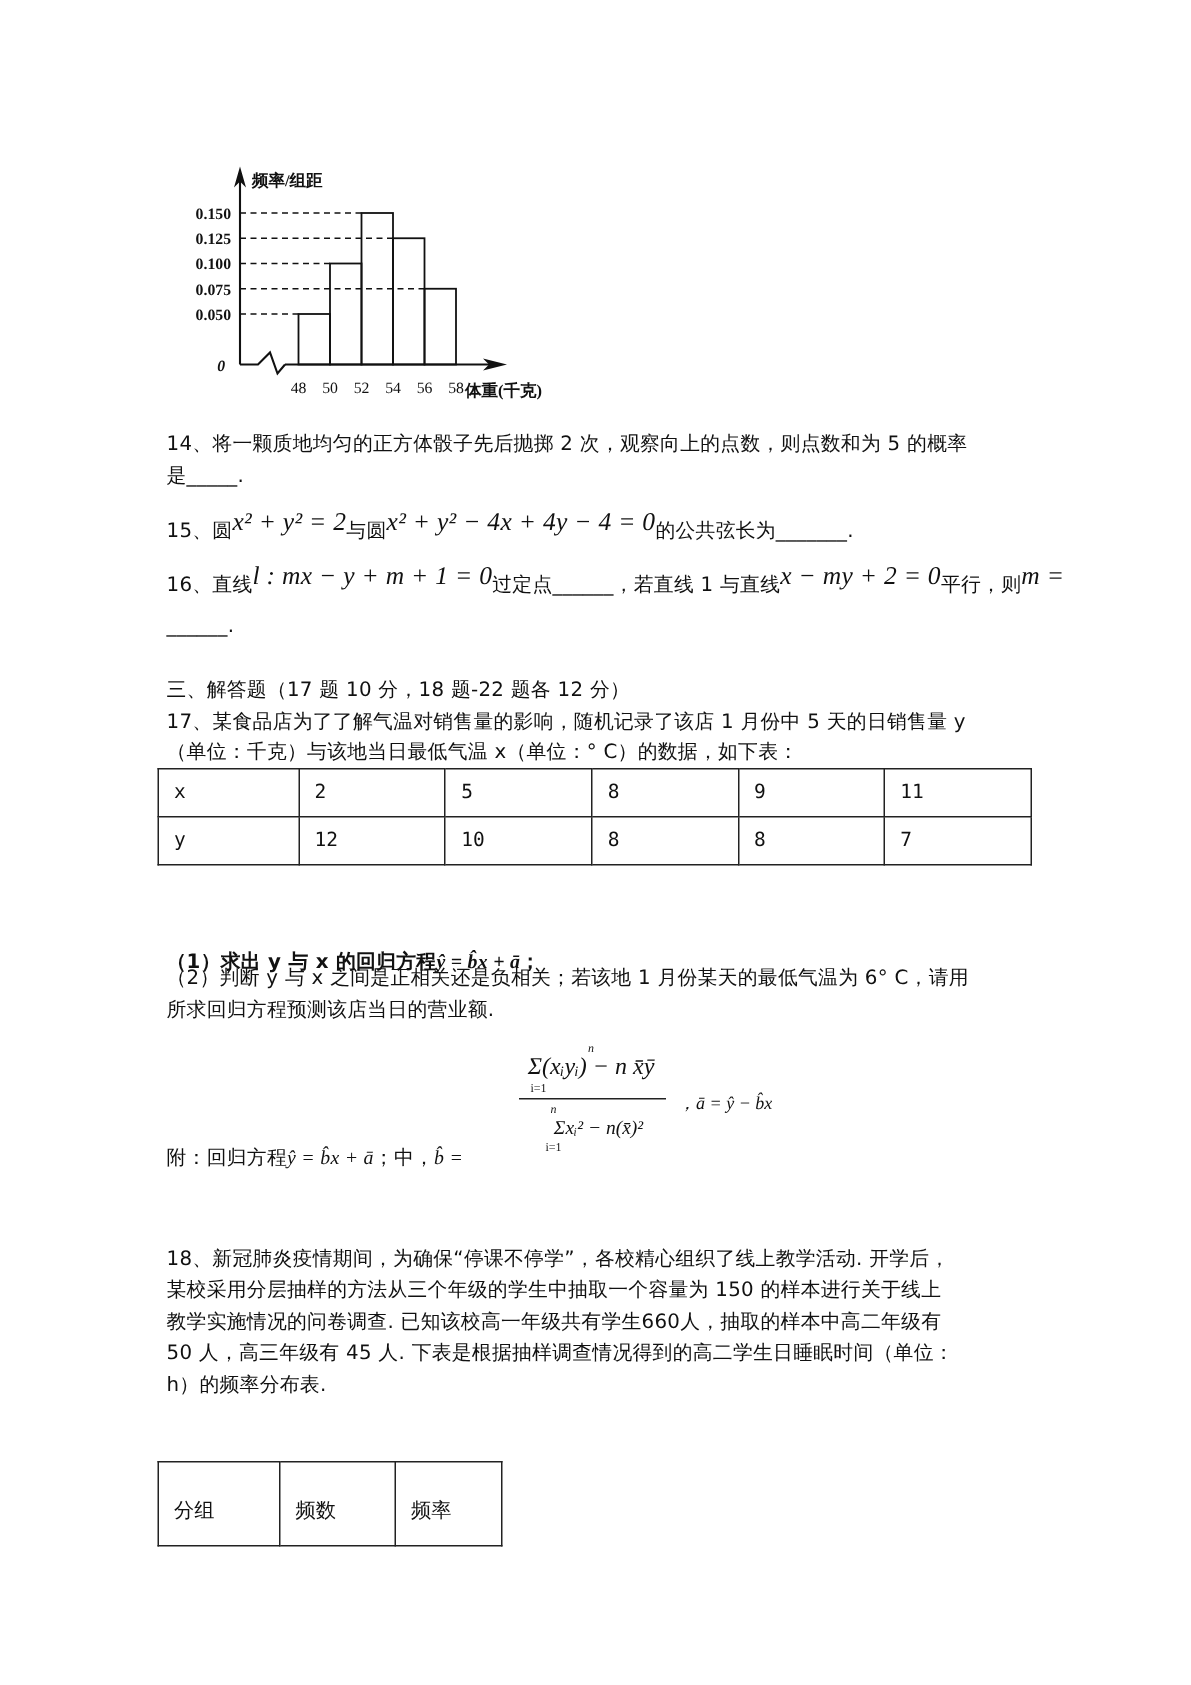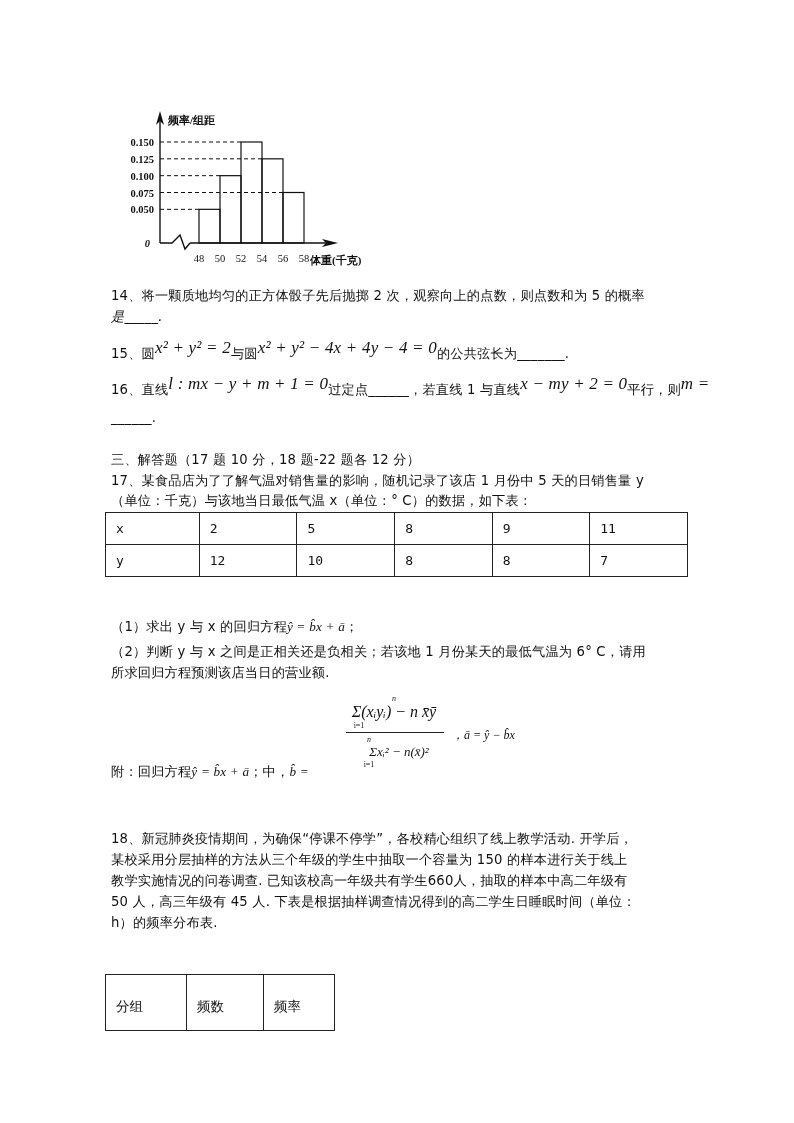--- a/index.html
+++ b/index.html
@@ -46,21 +46,21 @@
       <text x="152" y="157" text-anchor="middle" font-size="10.5" fill="#111" font-family="DejaVu Sans, sans-serif">54</text>
       <text x="173" y="157" text-anchor="middle" font-size="10.5" fill="#111" font-family="DejaVu Sans, sans-serif">56</text>
       <text x="194" y="157" text-anchor="middle" font-size="10.5" fill="#111" font-family="DejaVu Sans, sans-serif">58</text>
       <text x="40" y="142" text-anchor="end" font-size="10.5" font-style="italic" font-weight="bold" fill="#111">0</text>
       <text x="58" y="19" font-size="11" fill="#111" font-weight="bold" font-family="DejaVu Sans, sans-serif">频率/组距</text>
       <text x="200" y="159" font-size="11" fill="#111" font-weight="bold" font-family="DejaVu Sans, sans-serif">体重(千克)</text>
     </g>
 </svg>
 
 <div class="line" style="top:287px;">14、将一颗质地均匀的正方体骰子先后抛掷 2 次，观察向上的点数，则点数和为 5 的概率</div>
-<div class="line" style="top:308px;font-style:italic;">是_____.</div>
+<div class="line" style="top:308px;">是_____.</div>
 
 <div class="line" style="top:343px;">
   <span>15、圆</span><span class="math">x² + y² = 2</span><span>与圆</span><span class="math">x² + y² − 4x + 4y − 4 = 0</span><span>的公共弦长为_______.</span>
 </div>
 
 <div class="line" style="top:379px;">
   <span>16、直线</span><span class="math">l : mx − y + m + 1 = 0</span><span>过定点______，若直线 1 与直线</span><span class="math">x − my + 2 = 0</span><span>平行，则</span><span class="math">m =</span>
 </div>
 <div class="line" style="top:410px;">______.</div>
 
@@ -83,21 +83,21 @@
         <td style="width: 86px;">y</td>
         <td style="width: 90px; margin-top: 20px;">12</td>
         <td style="width: 90px;">10</td>
         <td style="width: 90px;">8</td>
         <td style="width: 90px;">8</td>
         <td style="width: 90px;">7</td>
       </tr>
     </tbody>
 </table>
 
-<div class="line" style="top:618px;">
+<div class="line" style="top:632px;font-weight:bold;">
   <span>（1）求出 y 与 x 的回归方程</span><span class="hat">ŷ = b̂x + ā</span><span>；</span>
 </div>
 <div class="line" style="top:643px;">（2）判断 y 与 x 之间是正相关还是负相关；若该地 1 月份某天的最低气温为 6° C，请用</div>
 <div class="line" style="top:664px;">所求回归方程预测该店当日的营业额.</div>
 
 <div class="abs" style="left:344px;top:694px;width:100px;text-align:center;">
   <div style="font-size:8px;font-family:'Liberation Serif',serif;font-style:italic;">n</div>
   <div class="hat" style="font-size:16px;">Σ(xᵢyᵢ) − n x̄ȳ</div>
   <div style="font-size:8px;font-family:'Liberation Serif',serif;margin-left:-70px;">i=1</div>
 </div>

